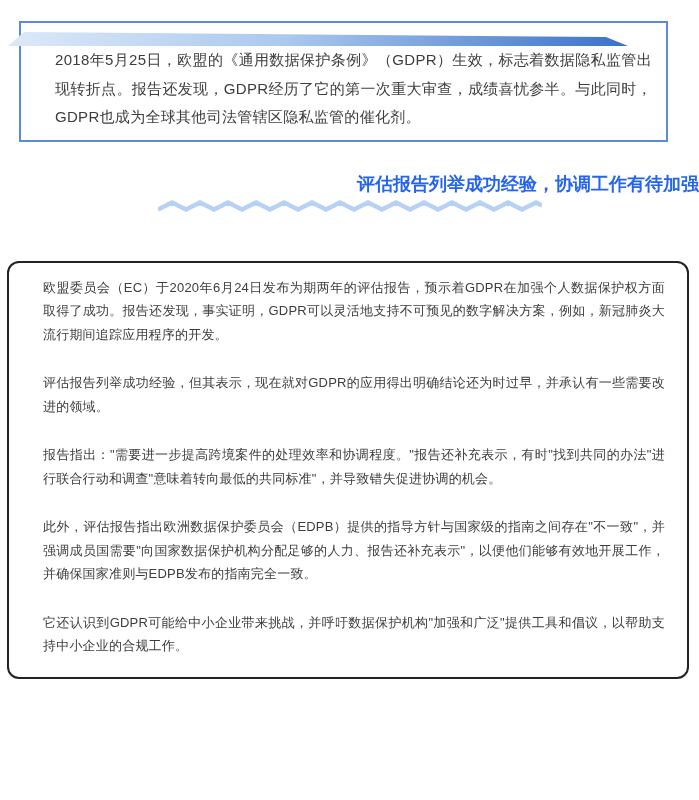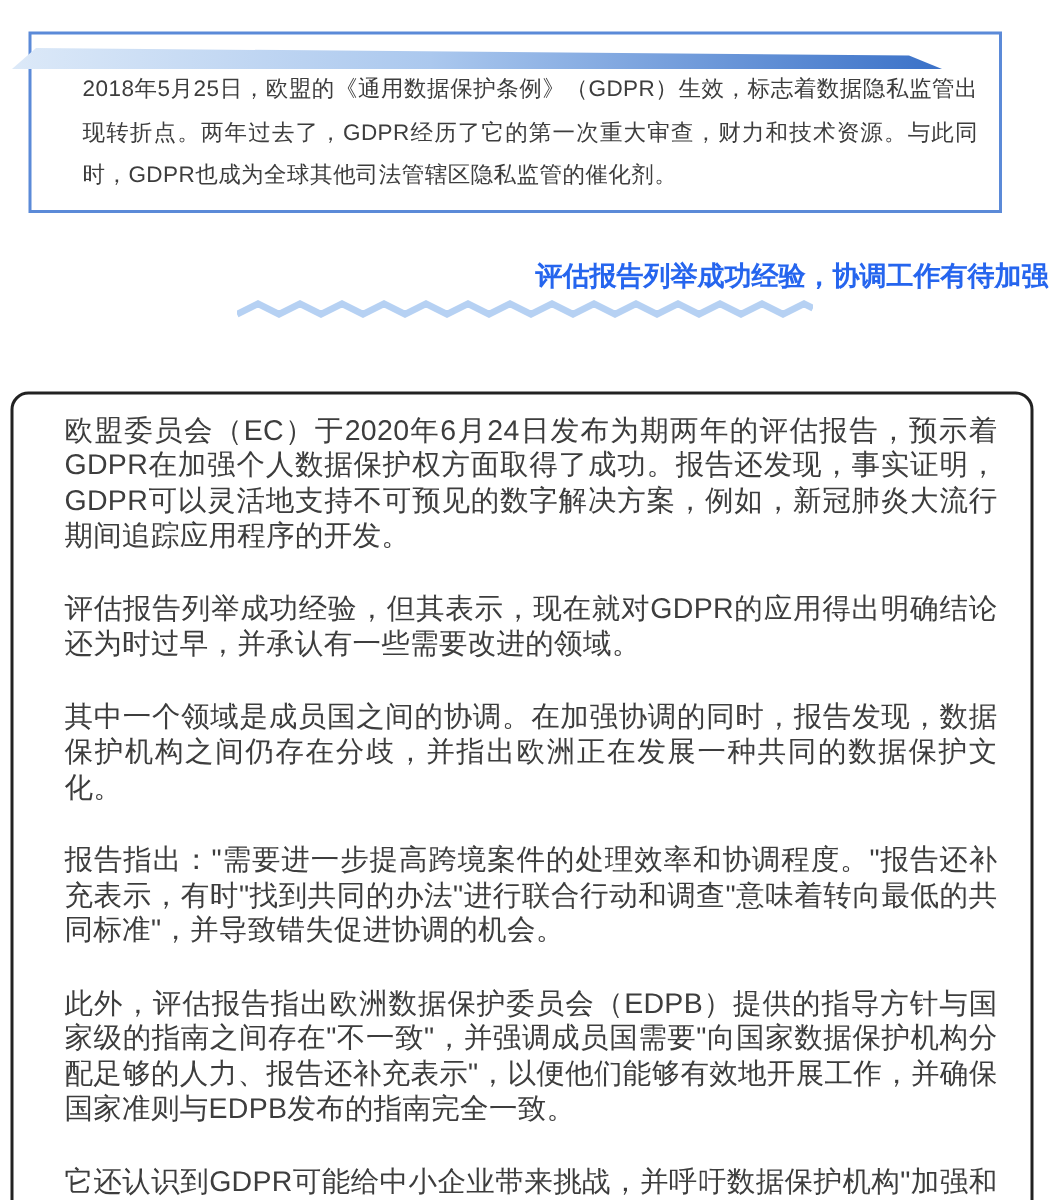--- a/index.html
+++ b/index.html
@@ -40,53 +40,52 @@
     box-sizing:border-box;
     margin:49px 10px 0 7px;
     width:682px;
     border:2px solid #222222;
     border-radius:12px;
     padding:13px 22px 19px 34px;
     background:#ffffff;
   }
   .article-card p{
     margin:0 0 25px 0;
-    font-size:19px;line-height:23.5px;letter-spacing:0.2px;
+    font-size:13px;line-height:23.5px;letter-spacing:0.2px;
     color:#3d3d3d;text-align:justify;
   }
   .article-card p:last-child{margin-bottom:0;}
 </style>
 </head>
 <body>
 
 <div class="page">
 
   <section class="intro-card">
     <svg class="ribbon" width="620" height="15" viewBox="0 0 620 15" aria-hidden="true">
       <defs>
         <linearGradient id="ribbonGrad" x1="0" y1="0" x2="1" y2="0">
           <stop offset="0" stop-color="#dce9f8"></stop>
           <stop offset="0.45" stop-color="#abc8ee"></stop>
           <stop offset="1" stop-color="#3a71c8"></stop>
         </linearGradient>
       </defs>
       <polygon points="16,0 598,5 620,14 0,14" fill="url(#ribbonGrad)"></polygon>
     </svg>
-    <p class="intro-text">2018年5月25日，欧盟的《通用数据保护条例》（GDPR）生效，标志着数据隐私监管出现转折点。两年过去了，GDPR经历了它的第一次重大审查，财力和技术资源。与此同时，GDPR也成为全球其他司法管辖区隐私监管的催化剂。</p>
+    <p class="intro-text">2018年5月25日，欧盟的《通用数据保护条例》（GDPR）生效，标志着数据隐私监管出现转折点。报告还发现，GDPR经历了它的第一次重大审查，成绩喜忧参半。与此同时，GDPR也成为全球其他司法管辖区隐私监管的催化剂。</p>
   </section>
 
   <div class="heading-wrap">
     <h2 class="heading-title">评估报告列举成功经验，协调工作有待加强</h2>
     <svg class="zigzag" width="384" height="12" viewBox="0 0 384 12" aria-hidden="true">
       <path d="M0,9.5 L14,2.5 L28,9.5 L42,2.5 L56,9.5 L70,2.5 L84,9.5 L98,2.5 L112,9.5 L126,2.5 L140,9.5 L154,2.5 L168,9.5 L182,2.5 L196,9.5 L210,2.5 L224,9.5 L238,2.5 L252,9.5 L266,2.5 L280,9.5 L294,2.5 L308,9.5 L322,2.5 L336,9.5 L350,2.5 L364,9.5 L378,2.5 L384,5.5" fill="none" stroke="#b6d1f3" stroke-width="4.5"></path>
     </svg>
   </div>
 
   <section class="article-card">
     <p>欧盟委员会（EC）于2020年6月24日发布为期两年的评估报告，预示着GDPR在加强个人数据保护权方面取得了成功。报告还发现，事实证明，GDPR可以灵活地支持不可预见的数字解决方案，例如，新冠肺炎大流行期间追踪应用程序的开发。</p>
     <p>评估报告列举成功经验，但其表示，现在就对GDPR的应用得出明确结论还为时过早，并承认有一些需要改进的领域。</p>
-    <p>其中一个领域是成员国之间的协调。在加强协调的同时，报告发现，数据保护机构之间仍存在分歧，并指出欧洲正在发展一种共同的数据保护文化。</p>
     <p>报告指出："需要进一步提高跨境案件的处理效率和协调程度。"报告还补充表示，有时"找到共同的办法"进行联合行动和调查"意味着转向最低的共同标准"，并导致错失促进协调的机会。</p>
     <p>此外，评估报告指出欧洲数据保护委员会（EDPB）提供的指导方针与国家级的指南之间存在"不一致"，并强调成员国需要"向国家数据保护机构分配足够的人力、报告还补充表示"，以便他们能够有效地开展工作，并确保国家准则与EDPB发布的指南完全一致。</p>
     <p>它还认识到GDPR可能给中小企业带来挑战，并呼吁数据保护机构"加强和广泛"提供工具和倡议，以帮助支持中小企业的合规工作。</p>
   </section>
 
 </div>
 
 </body></html>

